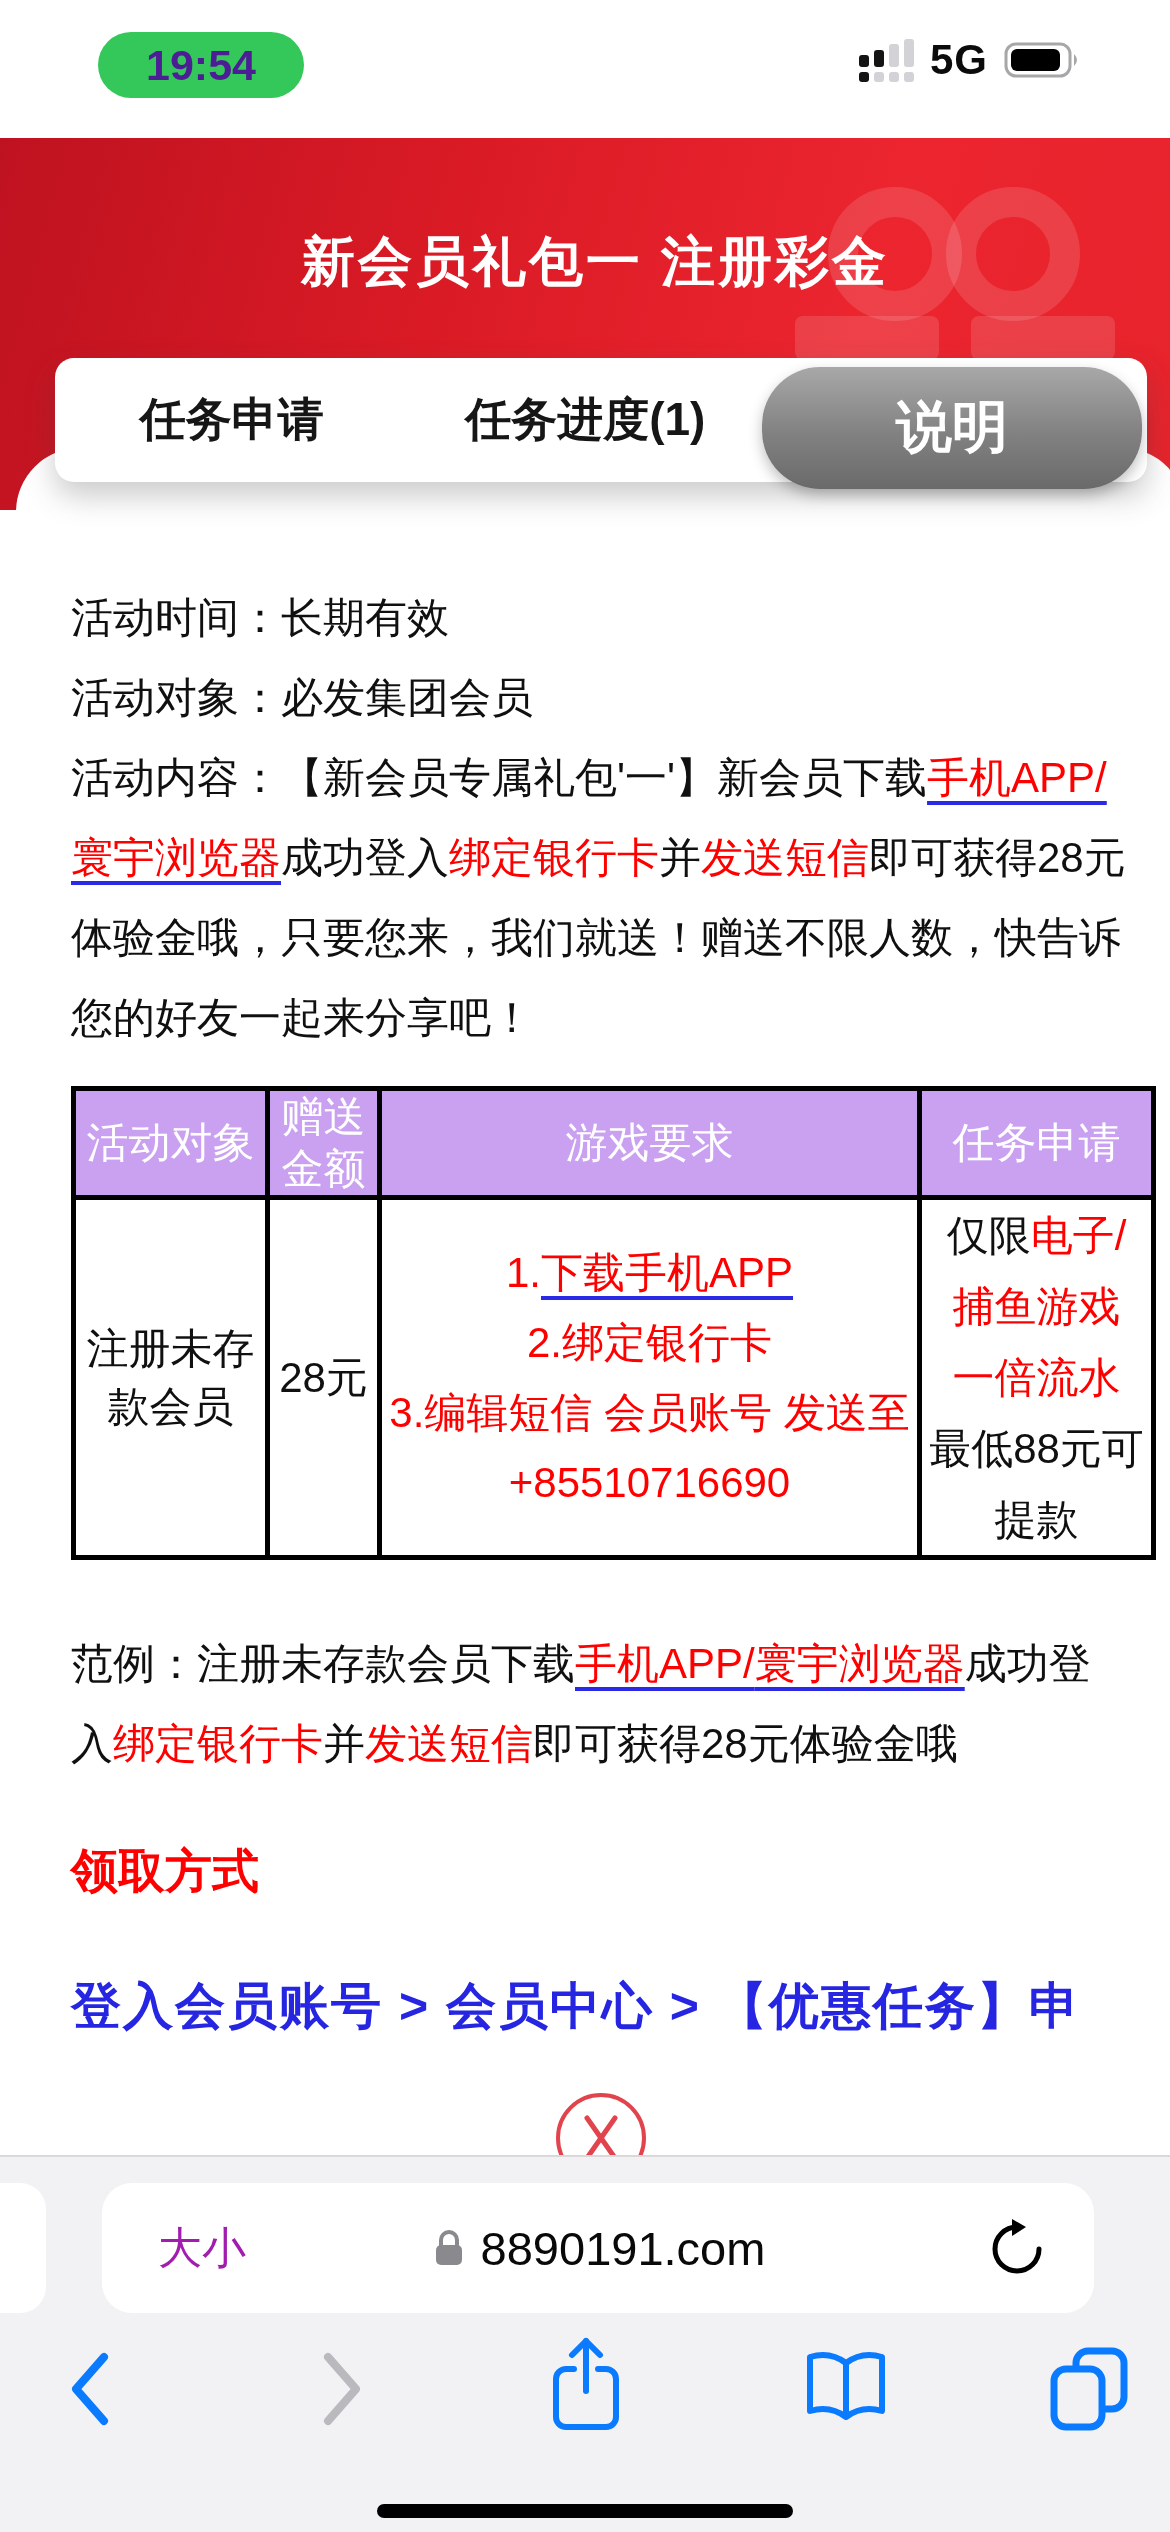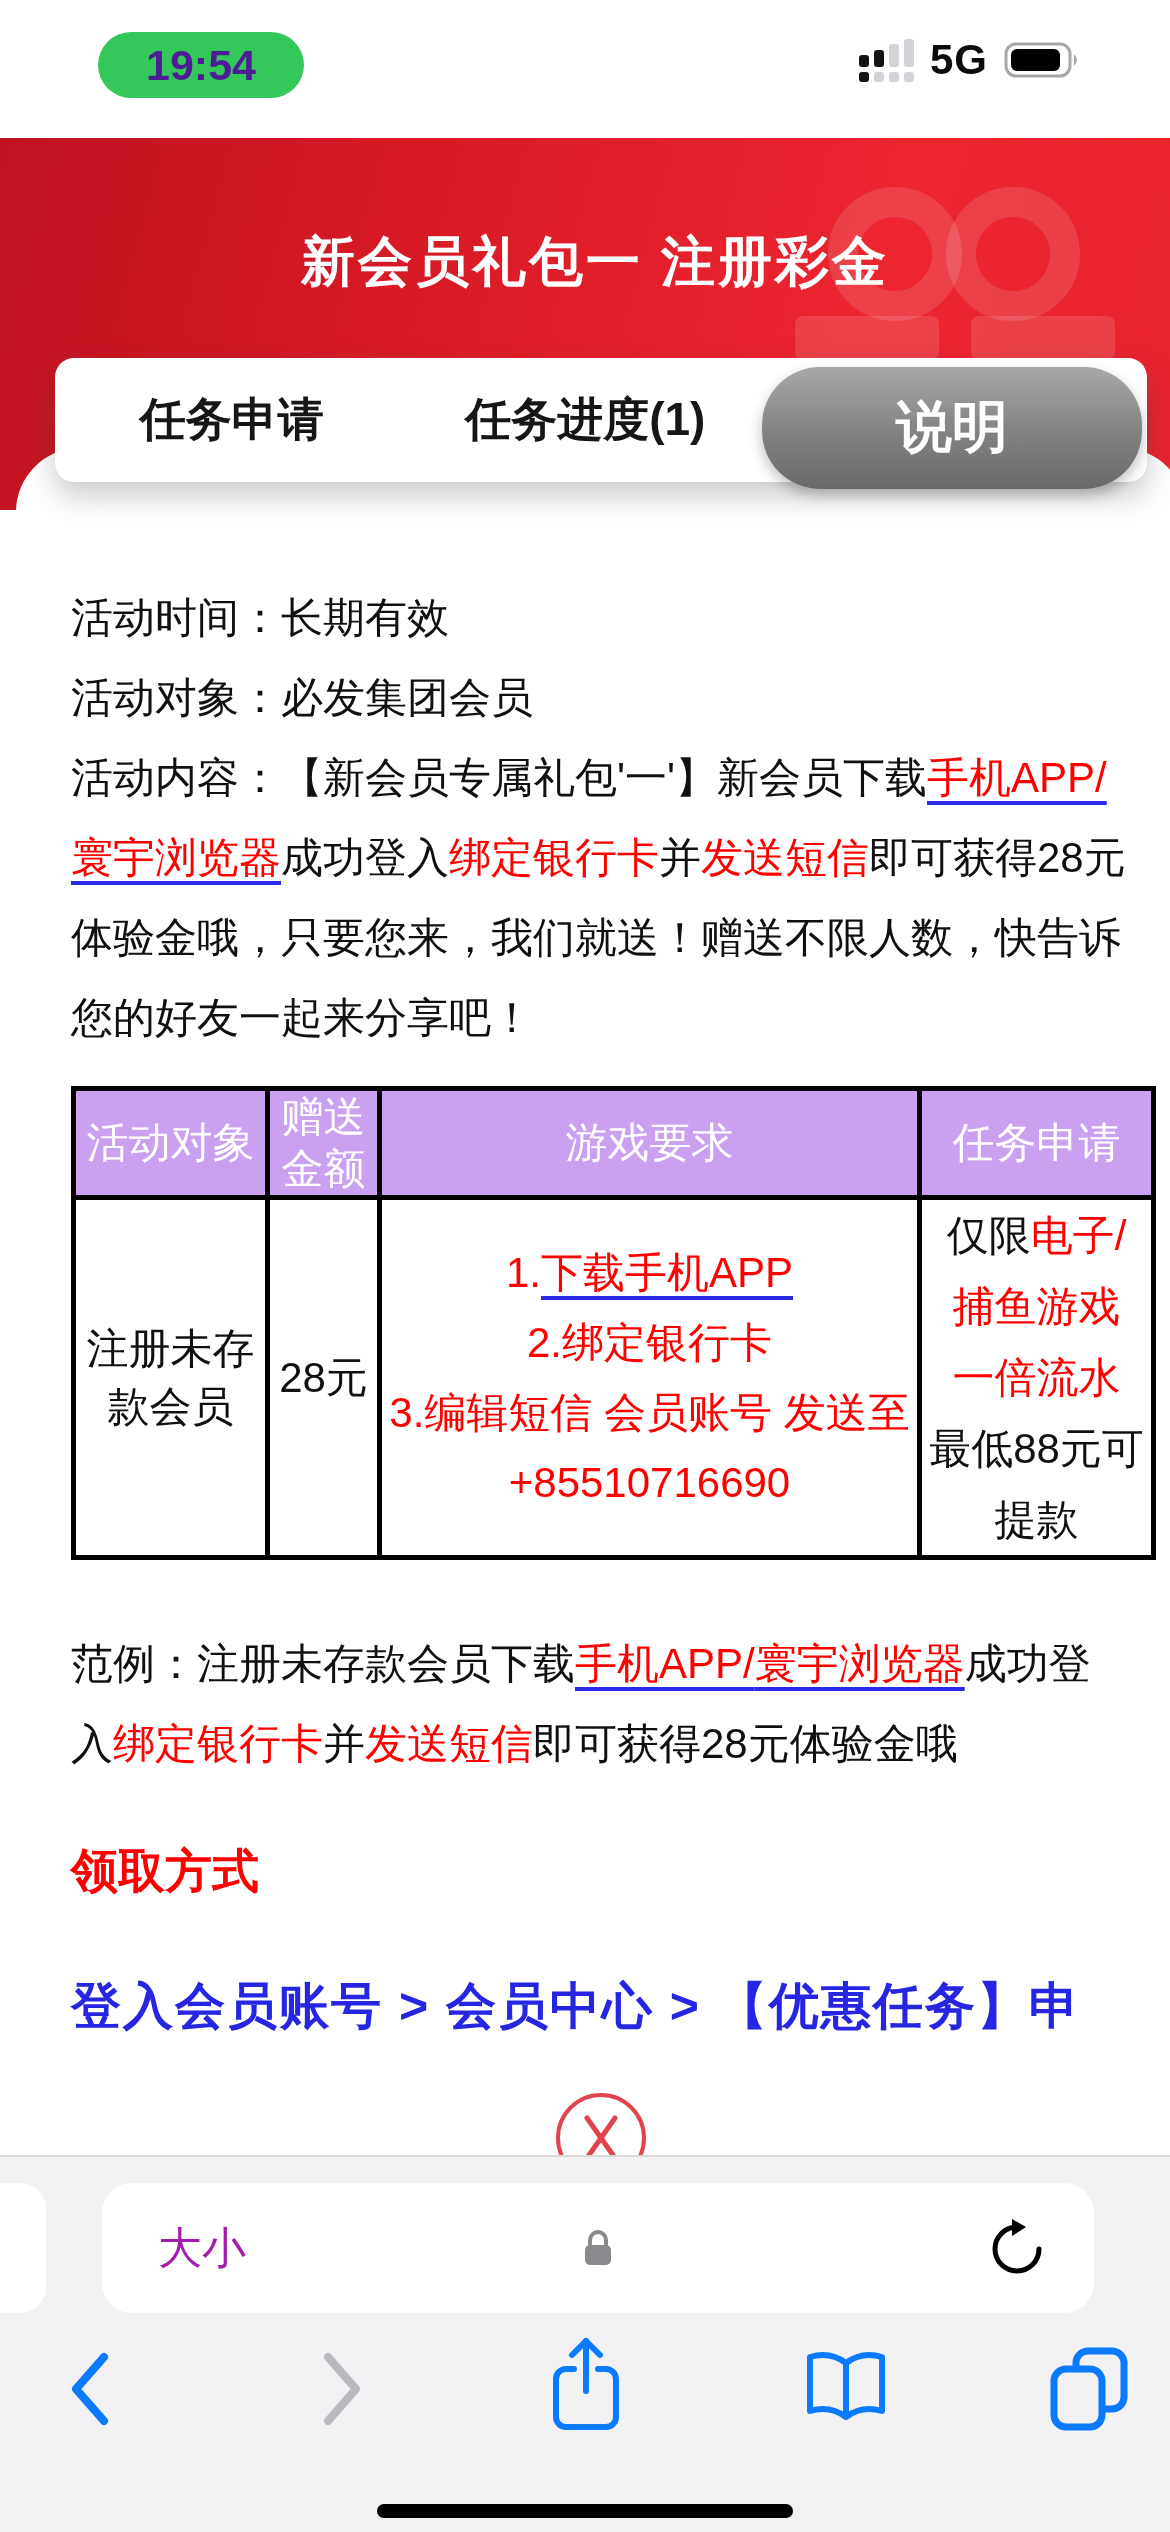--- a/index.html
+++ b/index.html
@@ -191,20 +191,21 @@
   <div class="safari">
     <div class="peek-tab"></div>
 
     <div class="url-bar">
       <span class="font-btn">大小</span>
       <div class="url-center">
         <svg width="36" height="44" viewBox="0 0 36 44">
           <path d="M10 20 v-6 a8 8 0 0 1 16 0 v6" fill="none" stroke="#8a8a8e" stroke-width="4"></path>
           <rect x="5" y="19" width="26" height="20" rx="5" fill="#8a8a8e"></rect>
         </svg>
+        <span class="url-text">8890191.com</span>
       </div>
       <svg class="reload" width="58" height="62" viewBox="0 0 58 62">
         <path d="M29 10 a22 22 0 1 0 22 22" fill="none" stroke="#000" stroke-width="5" stroke-linecap="round"></path>
         <path d="M24 2 l14 8 -14 9 z" fill="#000"></path>
       </svg>
     </div>
 
     <div class="toolbar">
       <svg class="tool" style="left:66px;top:22px" width="48" height="80" viewBox="0 0 48 80">
         <polyline points="38,8 10,40 38,72" fill="none" stroke="#0a7aff" stroke-width="8" stroke-linecap="round" stroke-linejoin="round"></polyline>

